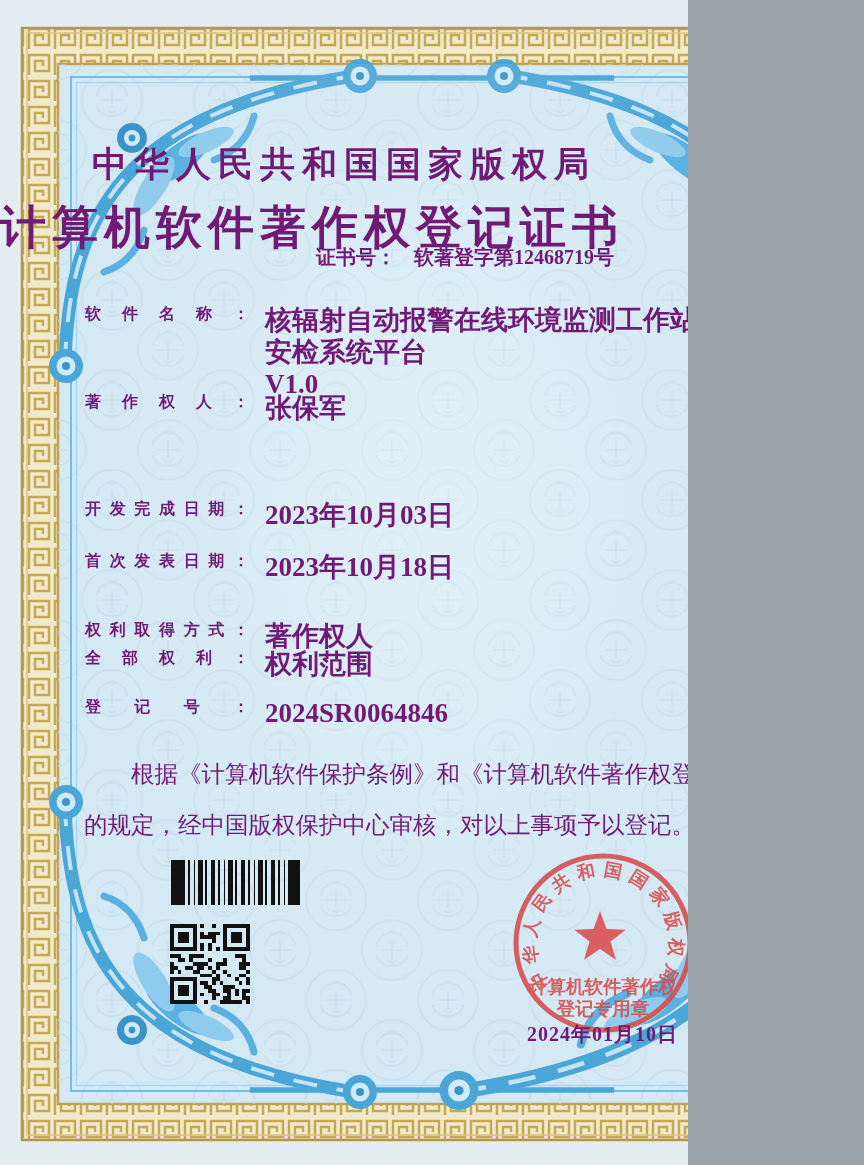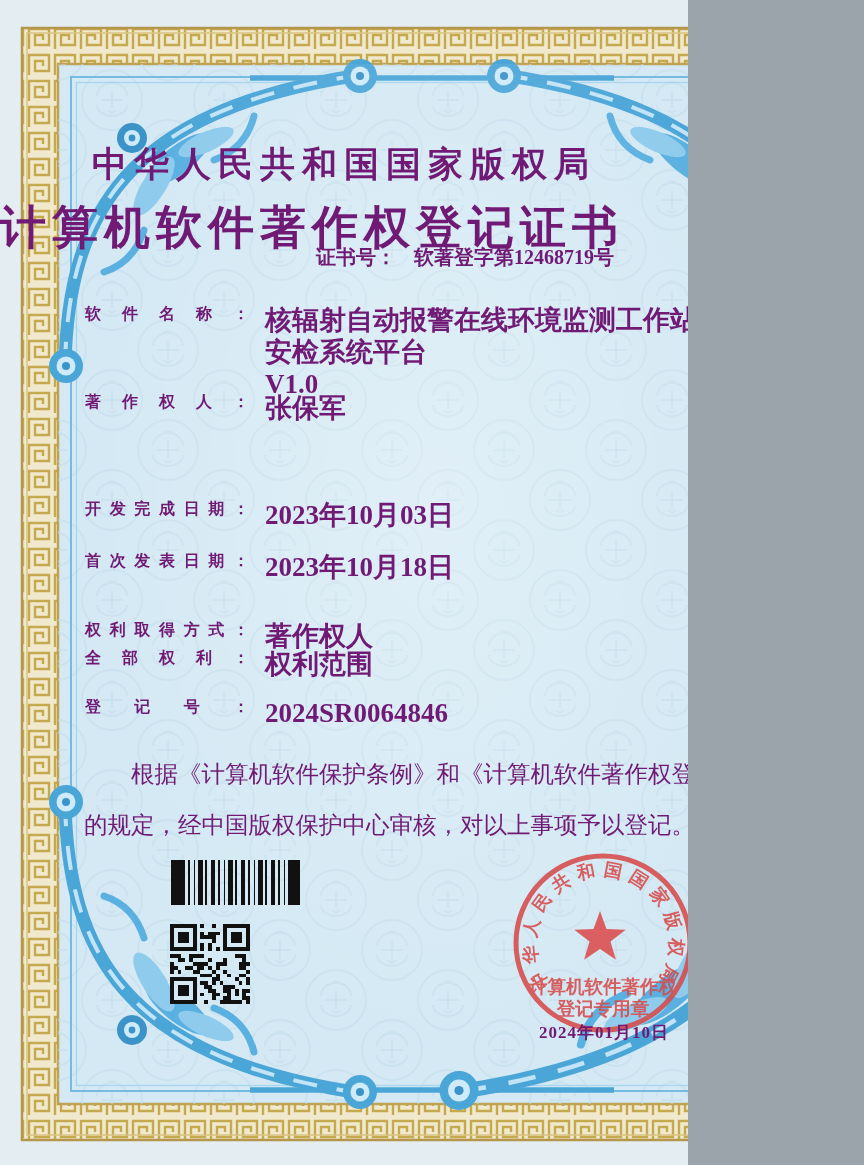--- a/index.html
+++ b/index.html
@@ -39,21 +39,21 @@
     background:repeating-linear-gradient(90deg,
       #111 0 4px, rgba(0,0,0,0) 4px 7px,
       #111 7px 9px, rgba(0,0,0,0) 9px 13px,
       #111 13px 14px, rgba(0,0,0,0) 14px 17px,
       #111 17px 22px, rgba(0,0,0,0) 22px 24px,
       #111 24px 26px, rgba(0,0,0,0) 26px 30px);
   }
   .qr{position:absolute;left:170px;top:924px;width:80px;height:80px;}
   .qr svg{display:block;width:80px;height:80px;shape-rendering:crispEdges;}
   .sealBox{position:absolute;left:503px;top:843px;width:200px;height:200px;opacity:.87;}
-  .issueDate{left:527px;top:1021px;font-size:17px;letter-spacing:1px;margin-left:12px;}
+  .issueDate{left:527px;top:1021px;font-size:20px;letter-spacing:1px;}
 </style>
 </head>
 <body>
 
 <div class="page">
 
   <svg class="bg layer" viewBox="0 0 864 1165">
     <defs>
       <pattern id="meander" width="26" height="26" patternUnits="userSpaceOnUse">
         <rect width="26" height="26" fill="#f0e9cd"></rect>

